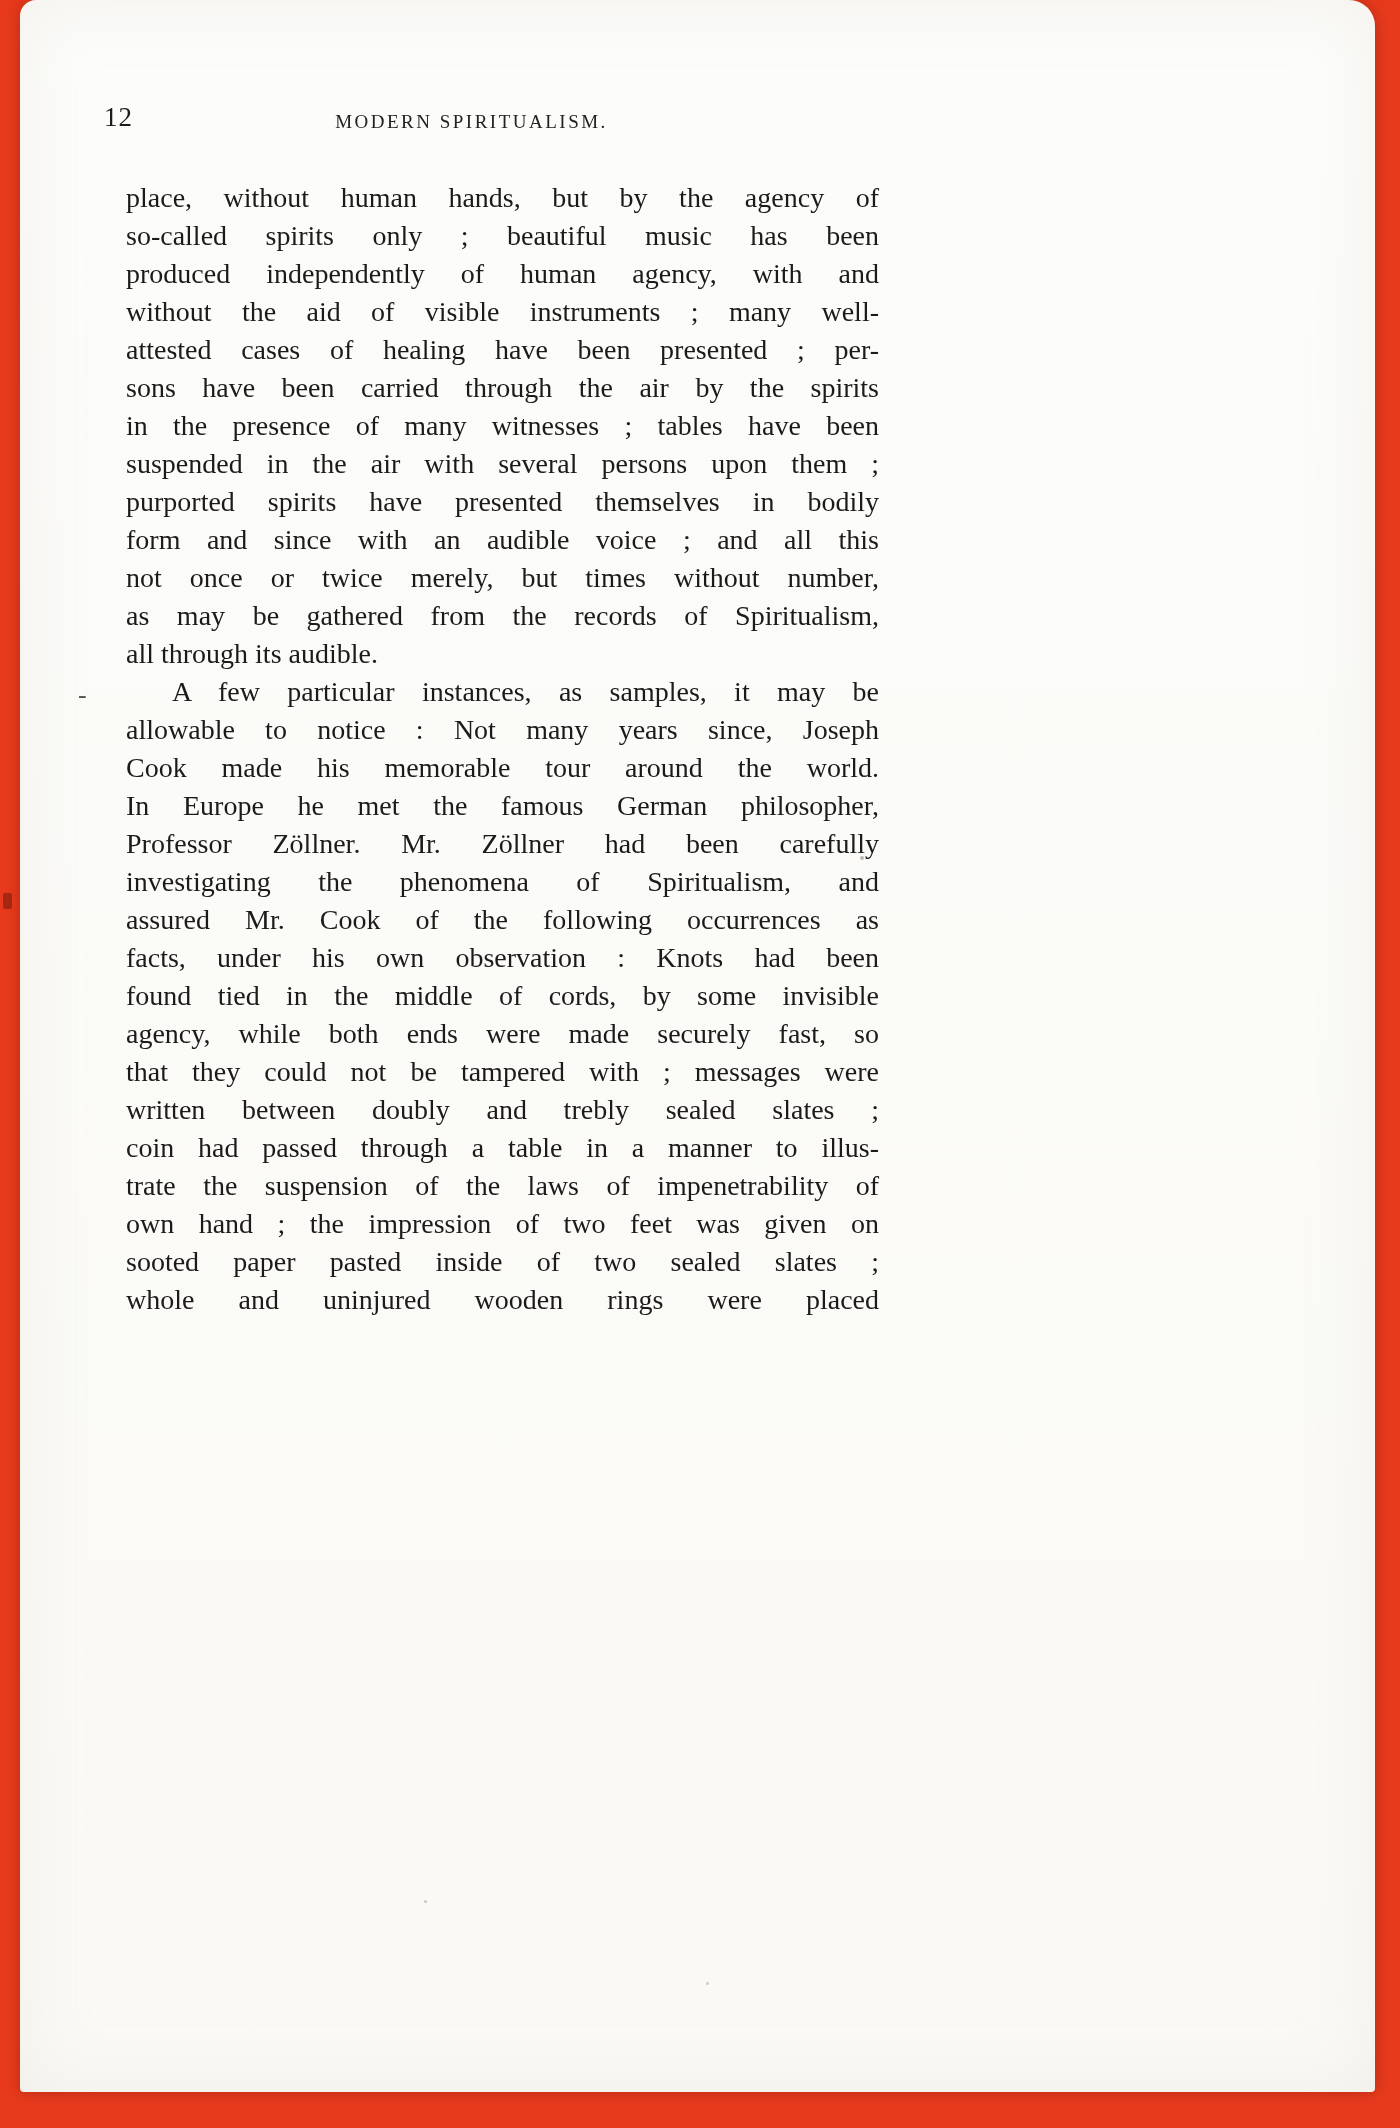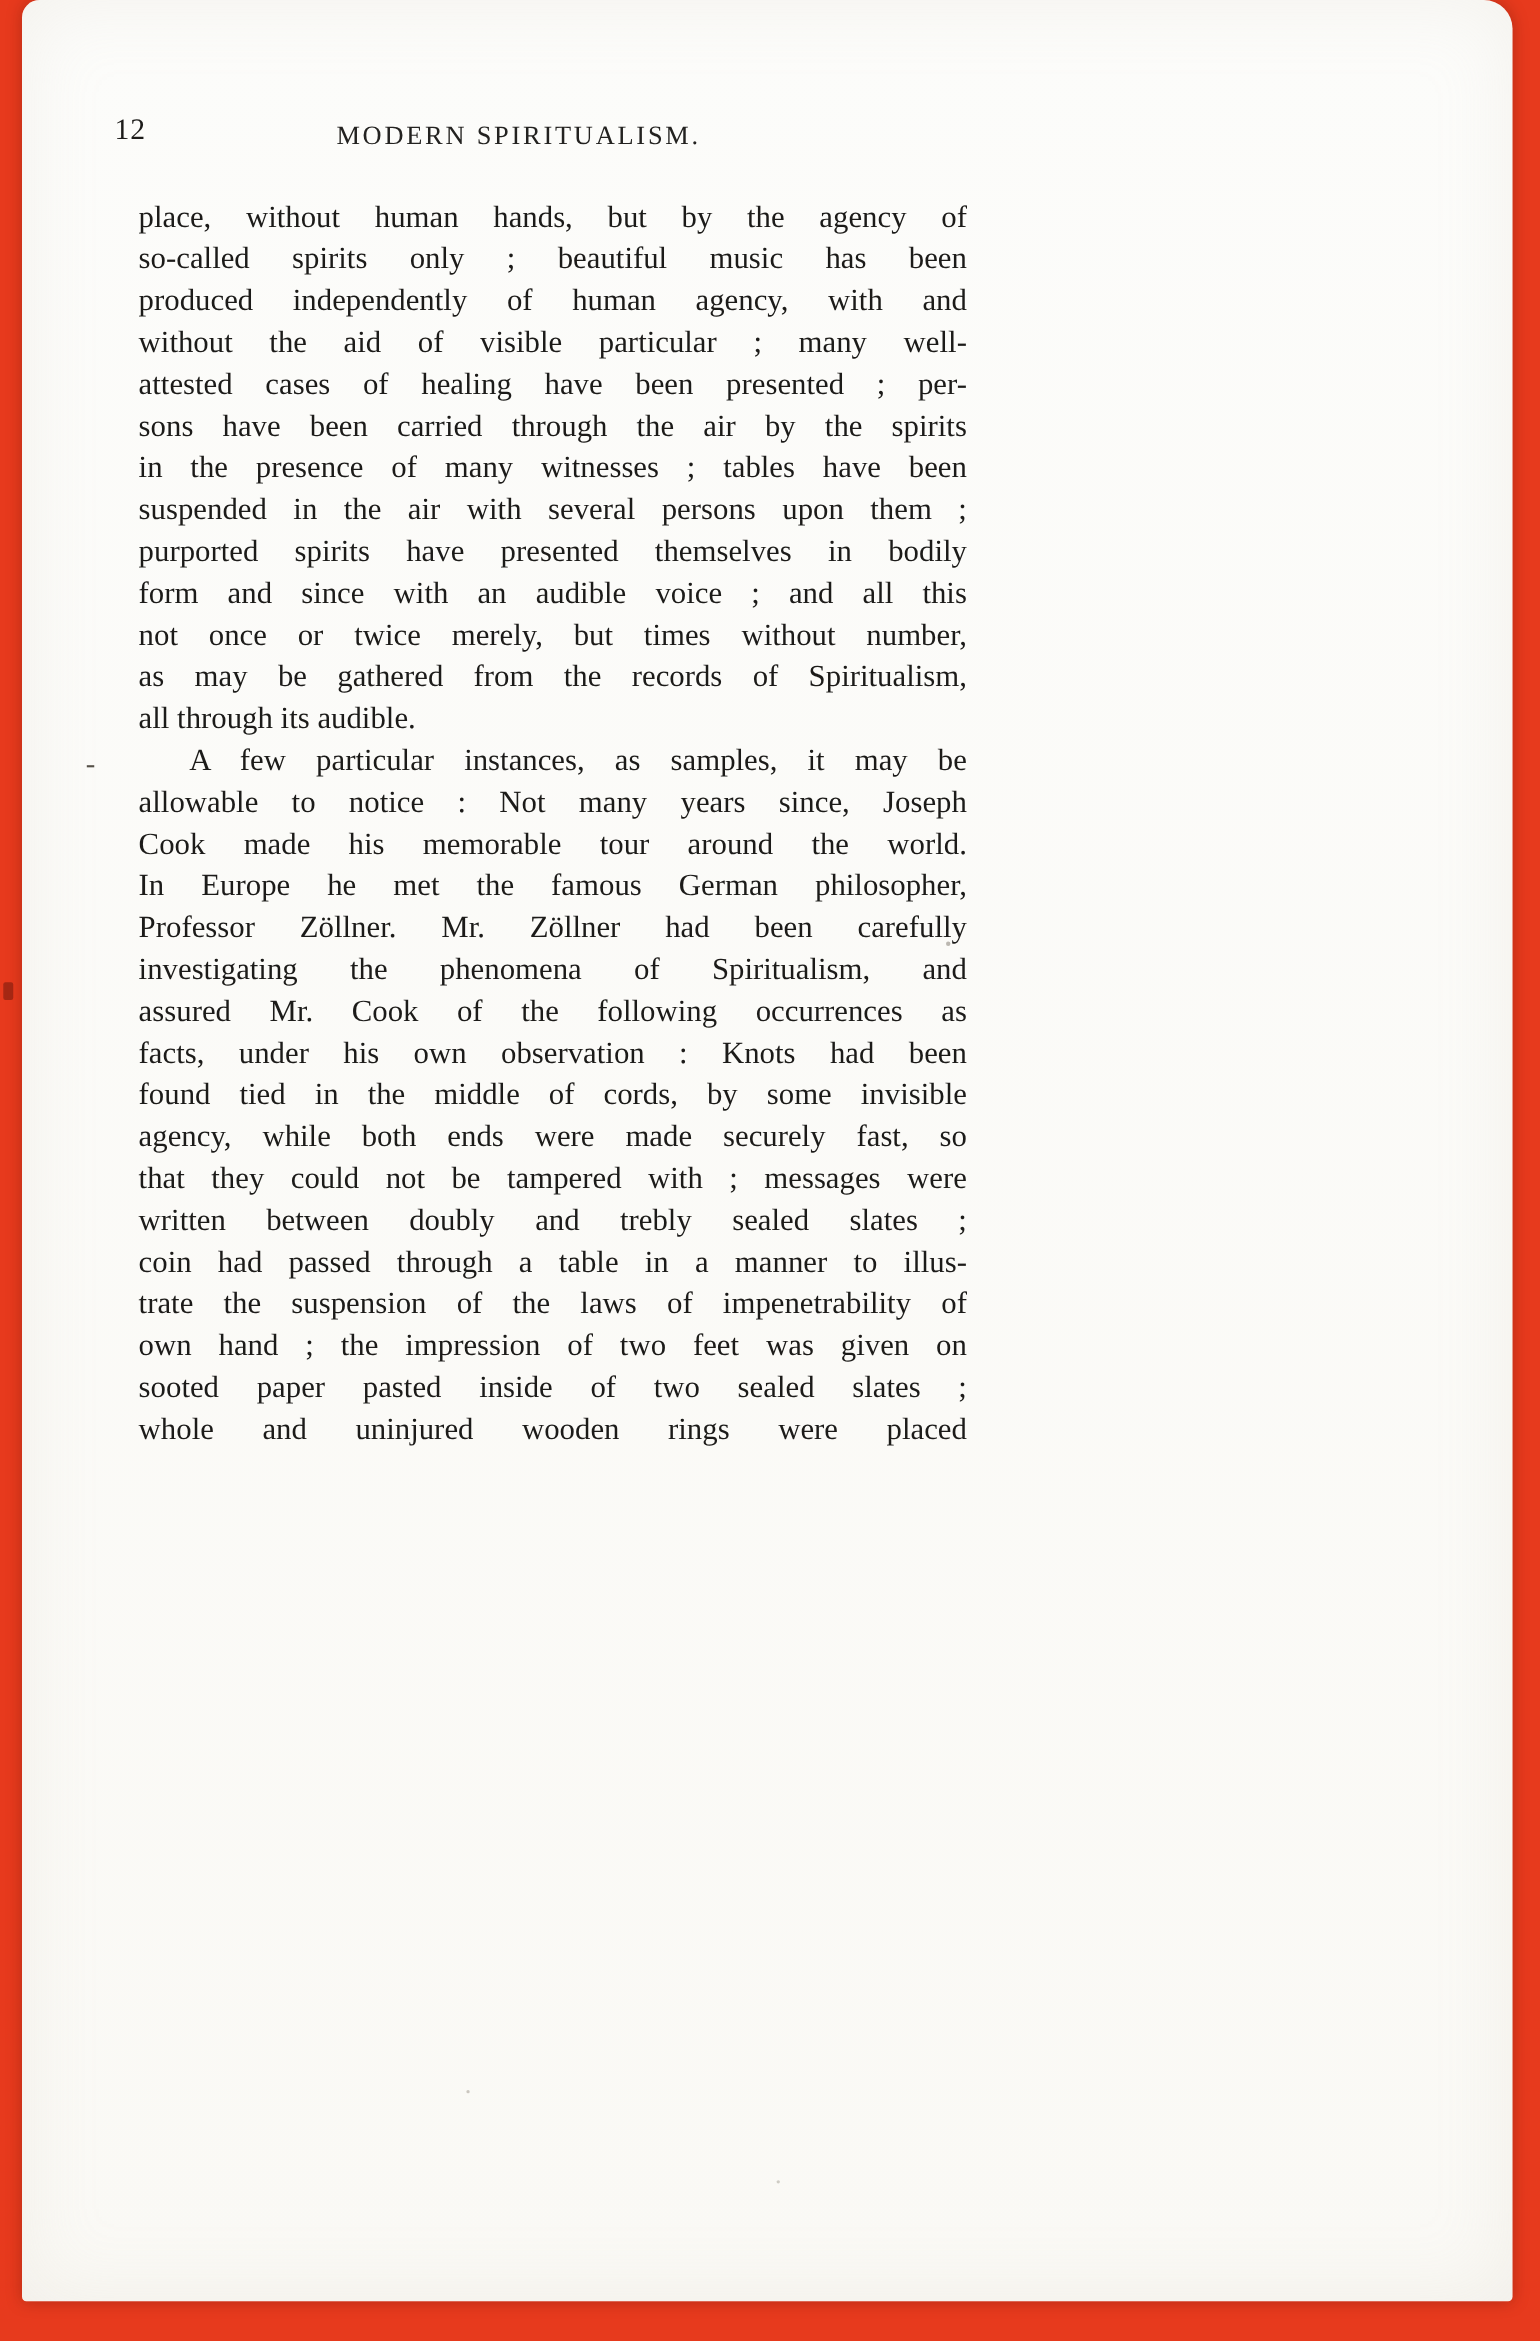--- a/index.html
+++ b/index.html
@@ -39,21 +39,21 @@
     font-size: 27px;
     letter-spacing: 1px;
     color: var(--ink);
   }
   .running-head {
     position: absolute;
     left: 75px;
     top: 111px;
     width: 753px;
     text-align: center;
-    font-size: 24px;
+    font-size: 19px;
     letter-spacing: 2.5px;
     color: #232220;
     white-space: nowrap;
   }
   .body-text {
     position: absolute;
     left: 75px;
     top: 179px;
     width: 753px;
     font-size: 28px;
@@ -99,21 +99,21 @@
 <div class="backdrop">
   <div class="edge-mark"></div>
   <div class="paper">
     <div class="page-number">12</div>
     <div class="running-head">MODERN SPIRITUALISM.</div>
     <div class="margin-mark">-</div>
     <div class="body-text">
         <div class="line">place, without human hands, but by the agency of</div>
         <div class="line">so-called spirits only ; beautiful music has been</div>
         <div class="line">produced independently of human agency, with and</div>
-        <div class="line">without the aid of visible particular ; many well-</div>
+        <div class="line">without the aid of visible instruments ; many well-</div>
         <div class="line">attested cases of healing have been presented ; per-</div>
         <div class="line">sons have been carried through the air by the spirits</div>
         <div class="line">in the presence of many witnesses ; tables have been</div>
         <div class="line">suspended in the air with several persons upon them ;</div>
         <div class="line">purported spirits have presented themselves in bodily</div>
         <div class="line">form and since with an audible voice ; and all this</div>
         <div class="line">not once or twice merely, but times without number,</div>
         <div class="line">as may be gathered from the records of Spiritualism,</div>
         <div class="line last-left">all through its audible.</div>
         <div class="line indent">A few particular instances, as samples, it may be</div>

